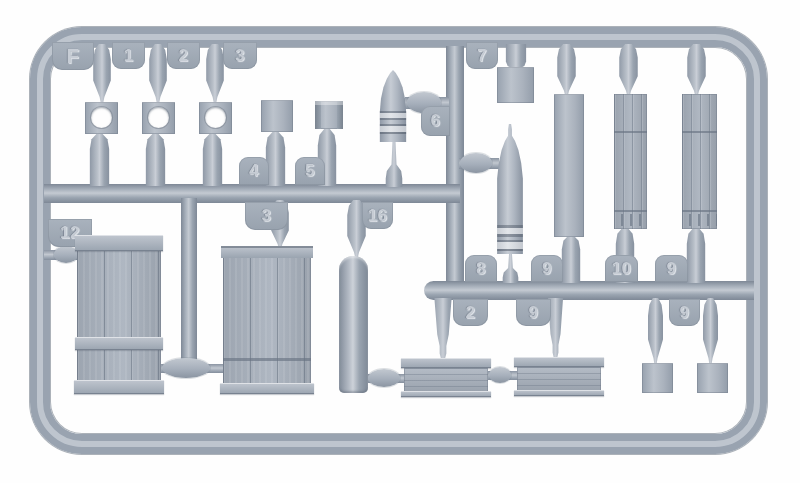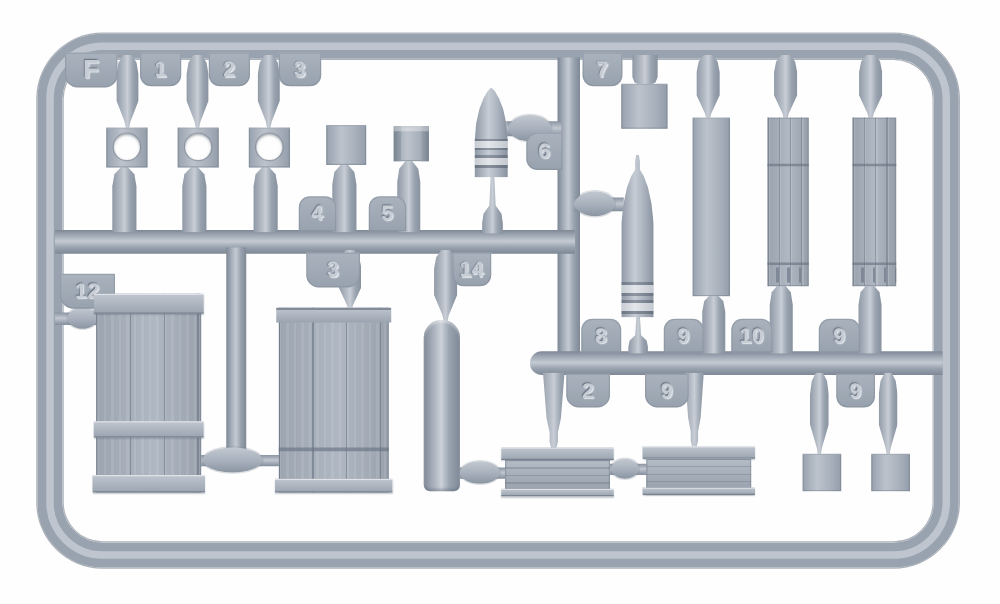--- a/index.html
+++ b/index.html
@@ -116,25 +116,25 @@
   <div class="abs tab" style="left:52px;top:42px;width:42px;height:28px;line-height:28px;border-radius:0 0 10px 10px;font-size:21px;">F</div>
   <div class="abs tab" style="left:112px;top:42px;width:33px;height:27px;line-height:27px;border-radius:0 0 9px 9px;">1</div>
   <div class="abs tab" style="left:167px;top:42px;width:33px;height:27px;line-height:27px;border-radius:0 0 9px 9px;">2</div>
   <div class="abs tab" style="left:223px;top:42px;width:34px;height:27px;line-height:27px;border-radius:0 0 9px 9px;">3</div>
   <div class="abs tab" style="left:239px;top:157px;width:30px;height:28px;line-height:28px;border-radius:9px 9px 0 0;">4</div>
   <div class="abs tab" style="left:295px;top:157px;width:30px;height:28px;line-height:28px;border-radius:9px 9px 0 0;">5</div>
   <div class="abs tab" style="left:421px;top:106px;width:29px;height:30px;line-height:30px;border-radius:9px 0 0 9px;">6</div>
   <div class="abs tab" style="left:466px;top:42px;width:32px;height:27px;line-height:27px;border-radius:0 0 9px 9px;">7</div>
   <div class="abs tab" style="left:465px;top:255px;width:32px;height:27px;line-height:27px;border-radius:9px 9px 0 0;">8</div>
   <div class="abs tab" style="left:531px;top:255px;width:32px;height:27px;line-height:27px;border-radius:9px 9px 0 0;">9</div>
-  <div class="abs tab" style="left:585px;top:255px;width:33px;height:27px;line-height:27px;border-radius:9px 9px 0 0;">10</div>
+  <div class="abs tab" style="left:605px;top:255px;width:33px;height:27px;line-height:27px;border-radius:9px 9px 0 0;">10</div>
   <div class="abs tab" style="left:655px;top:255px;width:33px;height:27px;line-height:27px;border-radius:9px 9px 0 0;">9</div>
   <div class="abs tab" style="left:48px;top:219px;width:44px;height:28px;line-height:28px;border-radius:0 0 11px 11px;">12</div>
   <div class="abs tab" style="left:245px;top:202px;width:43px;height:28px;line-height:28px;border-radius:0 0 10px 10px;">3</div>
-  <div class="abs tab" style="left:362px;top:202px;width:31px;height:27px;line-height:27px;border-radius:0 0 9px 9px;">14</div>
+  <div class="abs tab" style="left:362px;top:202px;width:31px;height:27px;line-height:27px;border-radius:0 0 9px 9px;">16</div>
   <div class="abs tab" style="left:453px;top:299px;width:35px;height:27px;line-height:27px;border-radius:0 0 10px 10px;">2</div>
   <div class="abs tab" style="left:516px;top:299px;width:35px;height:27px;line-height:27px;border-radius:0 0 10px 10px;">9</div>
   <div class="abs tab" style="left:669px;top:299px;width:31px;height:27px;line-height:27px;border-radius:0 0 9px 9px;">9</div>
 
   <div class="abs plate" style="left:85px;top:102px;width:33px;height:32px;">
     <div class="abs hole" style="left:6px;top:5px;width:21px;height:21px;"></div>
   </div>
   <div class="abs plate" style="left:142px;top:102px;width:33px;height:32px;">
     <div class="abs hole" style="left:6px;top:5px;width:21px;height:21px;"></div>
   </div>

